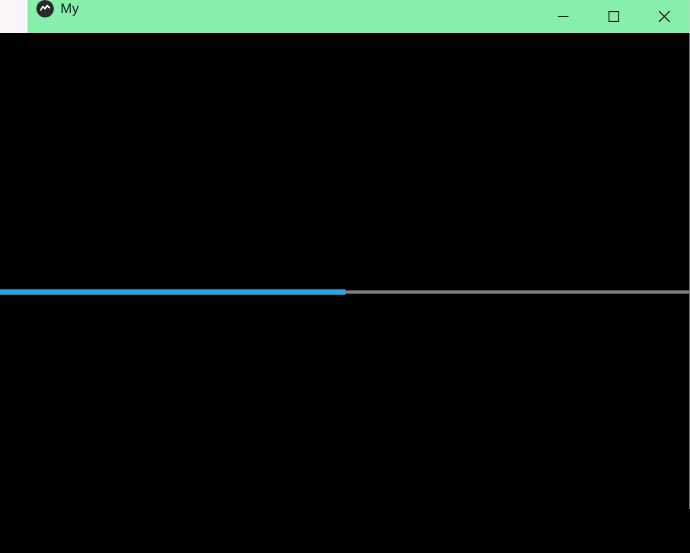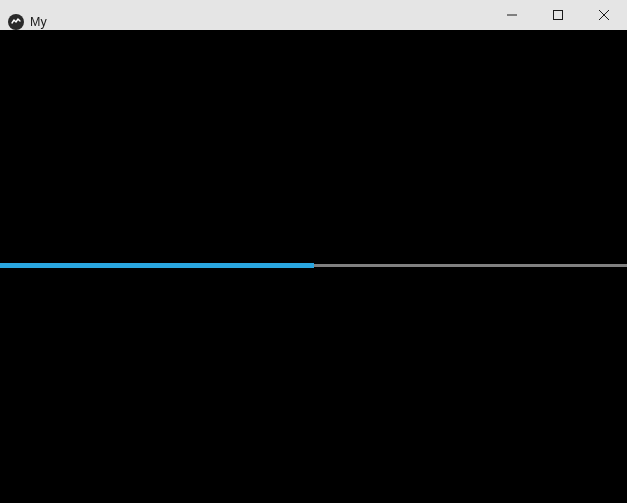--- a/index.html
+++ b/index.html
@@ -7,23 +7,24 @@
   .window {
     width: 627px;
     height: 503px;
     background: #faf5f9;
     display: flex;
     flex-direction: column;
   }
   .titlebar {
     height: 30px;
     display: flex;
-    align-items: flex-end;
-    background: #e5e5e5;
+    align-items: flex-start;
+    background: #86efac;
     position: relative;
+    margin-left: 25px;
   }
   .title-left {
     display: flex;
     align-items: center;
     gap: 6px;
     padding-left: 8px;
   }
   .app-icon {
     width: 16px;
     height: 16px;

